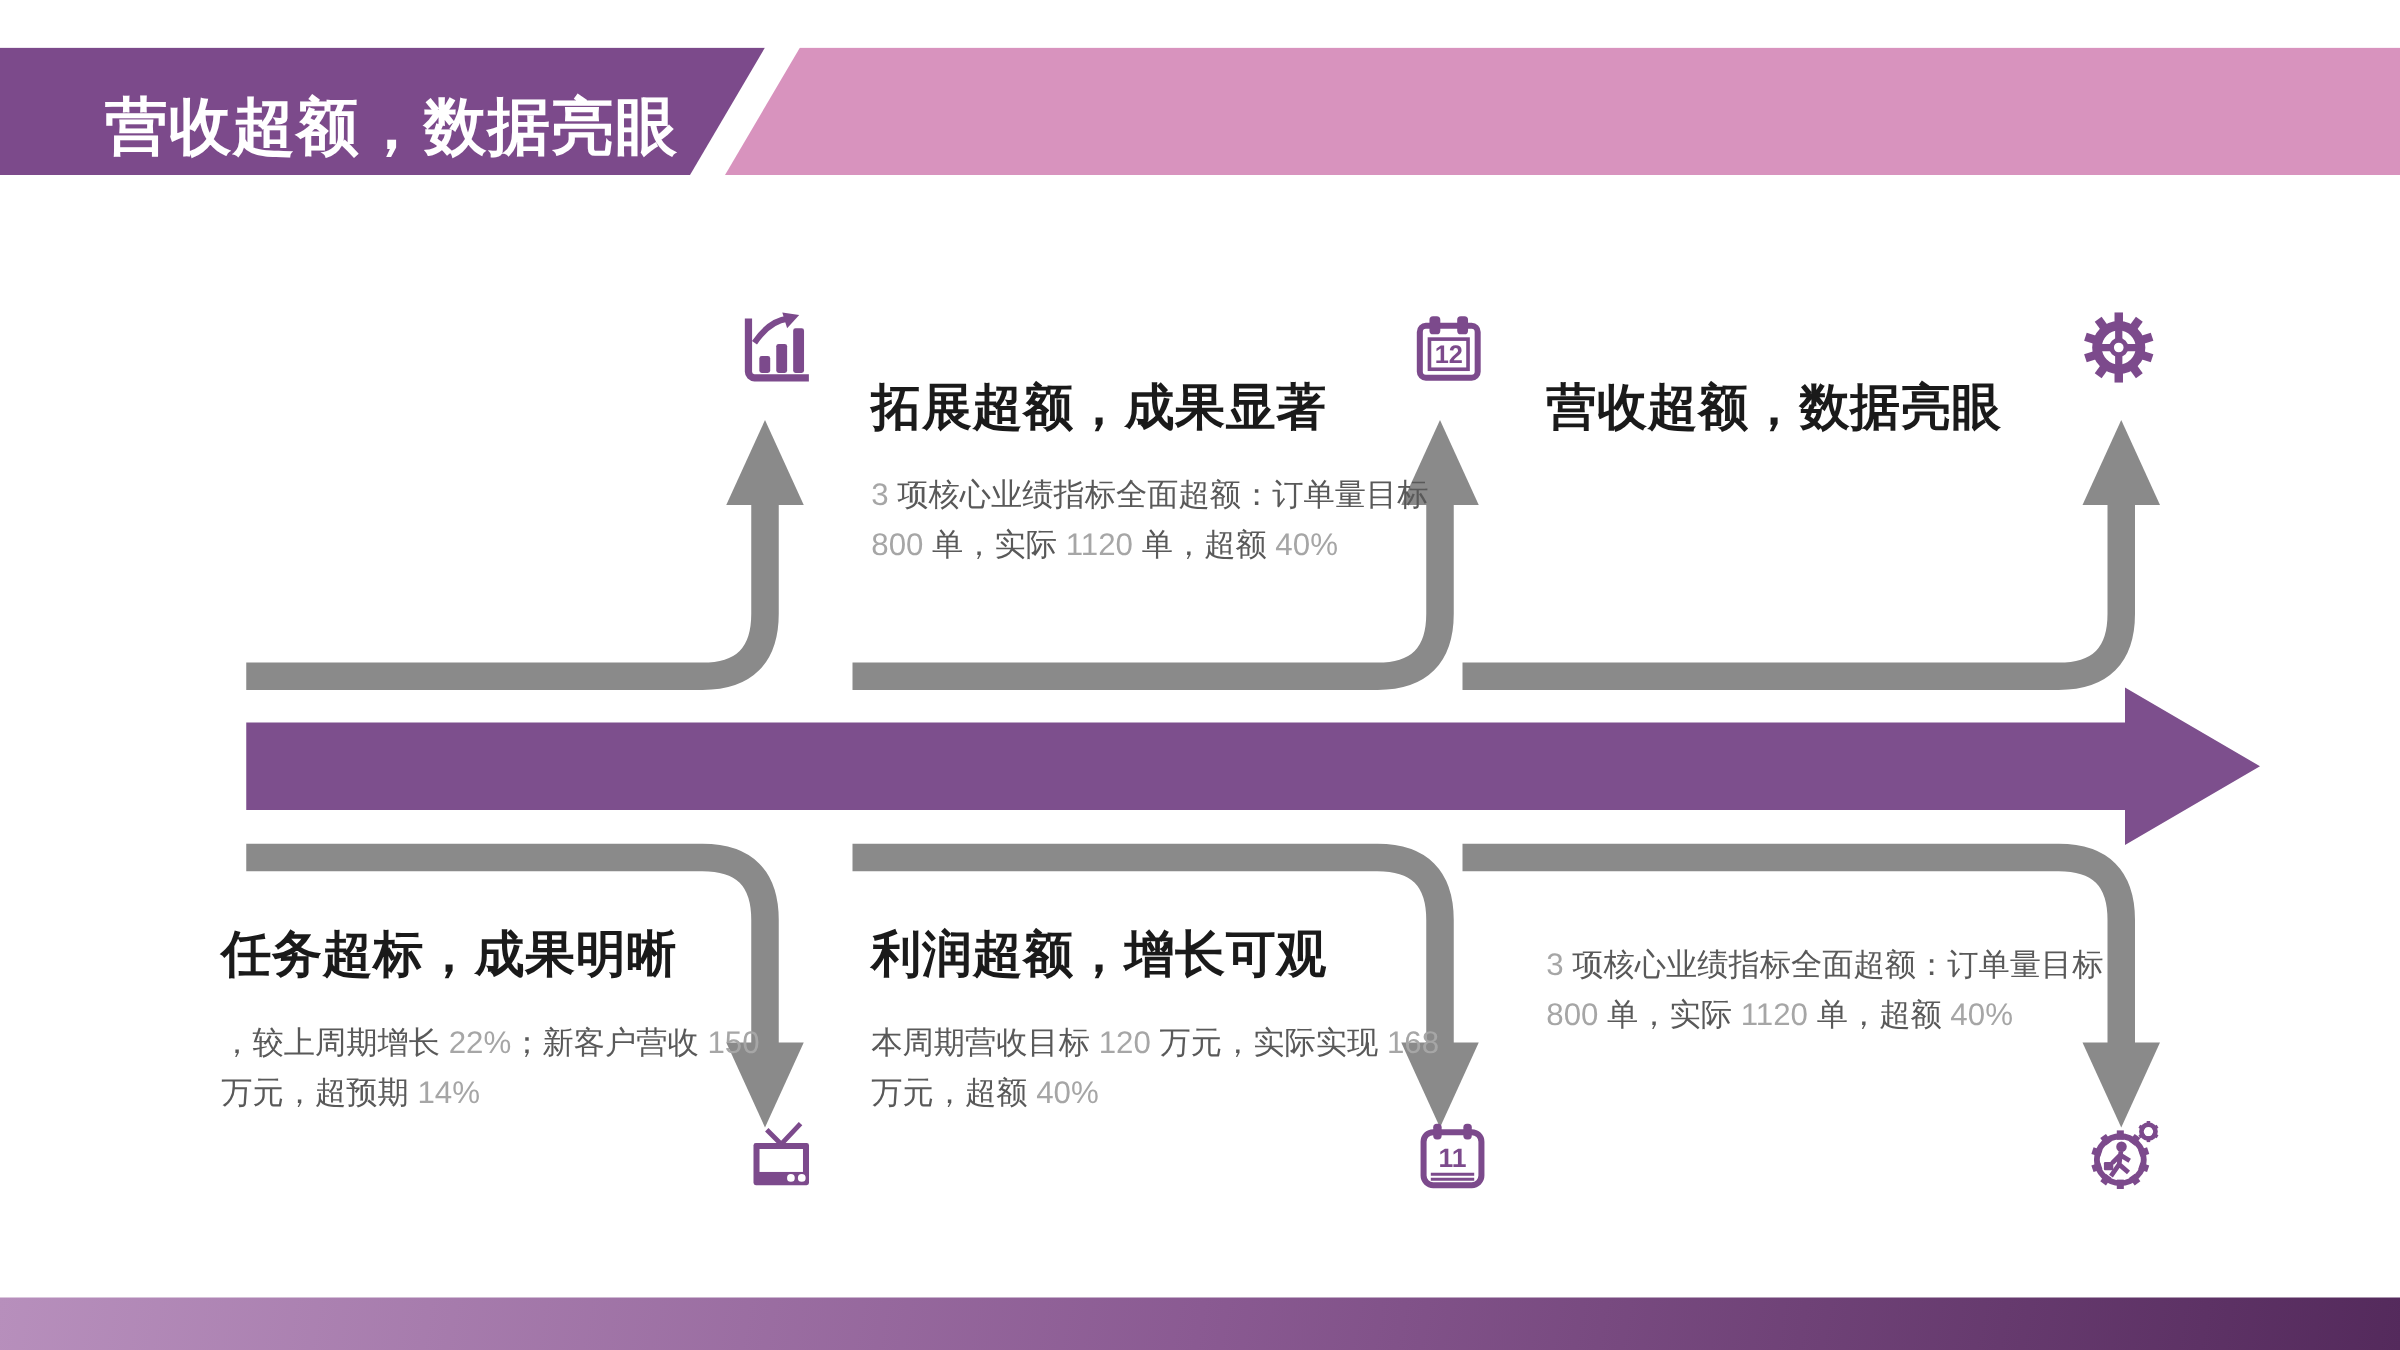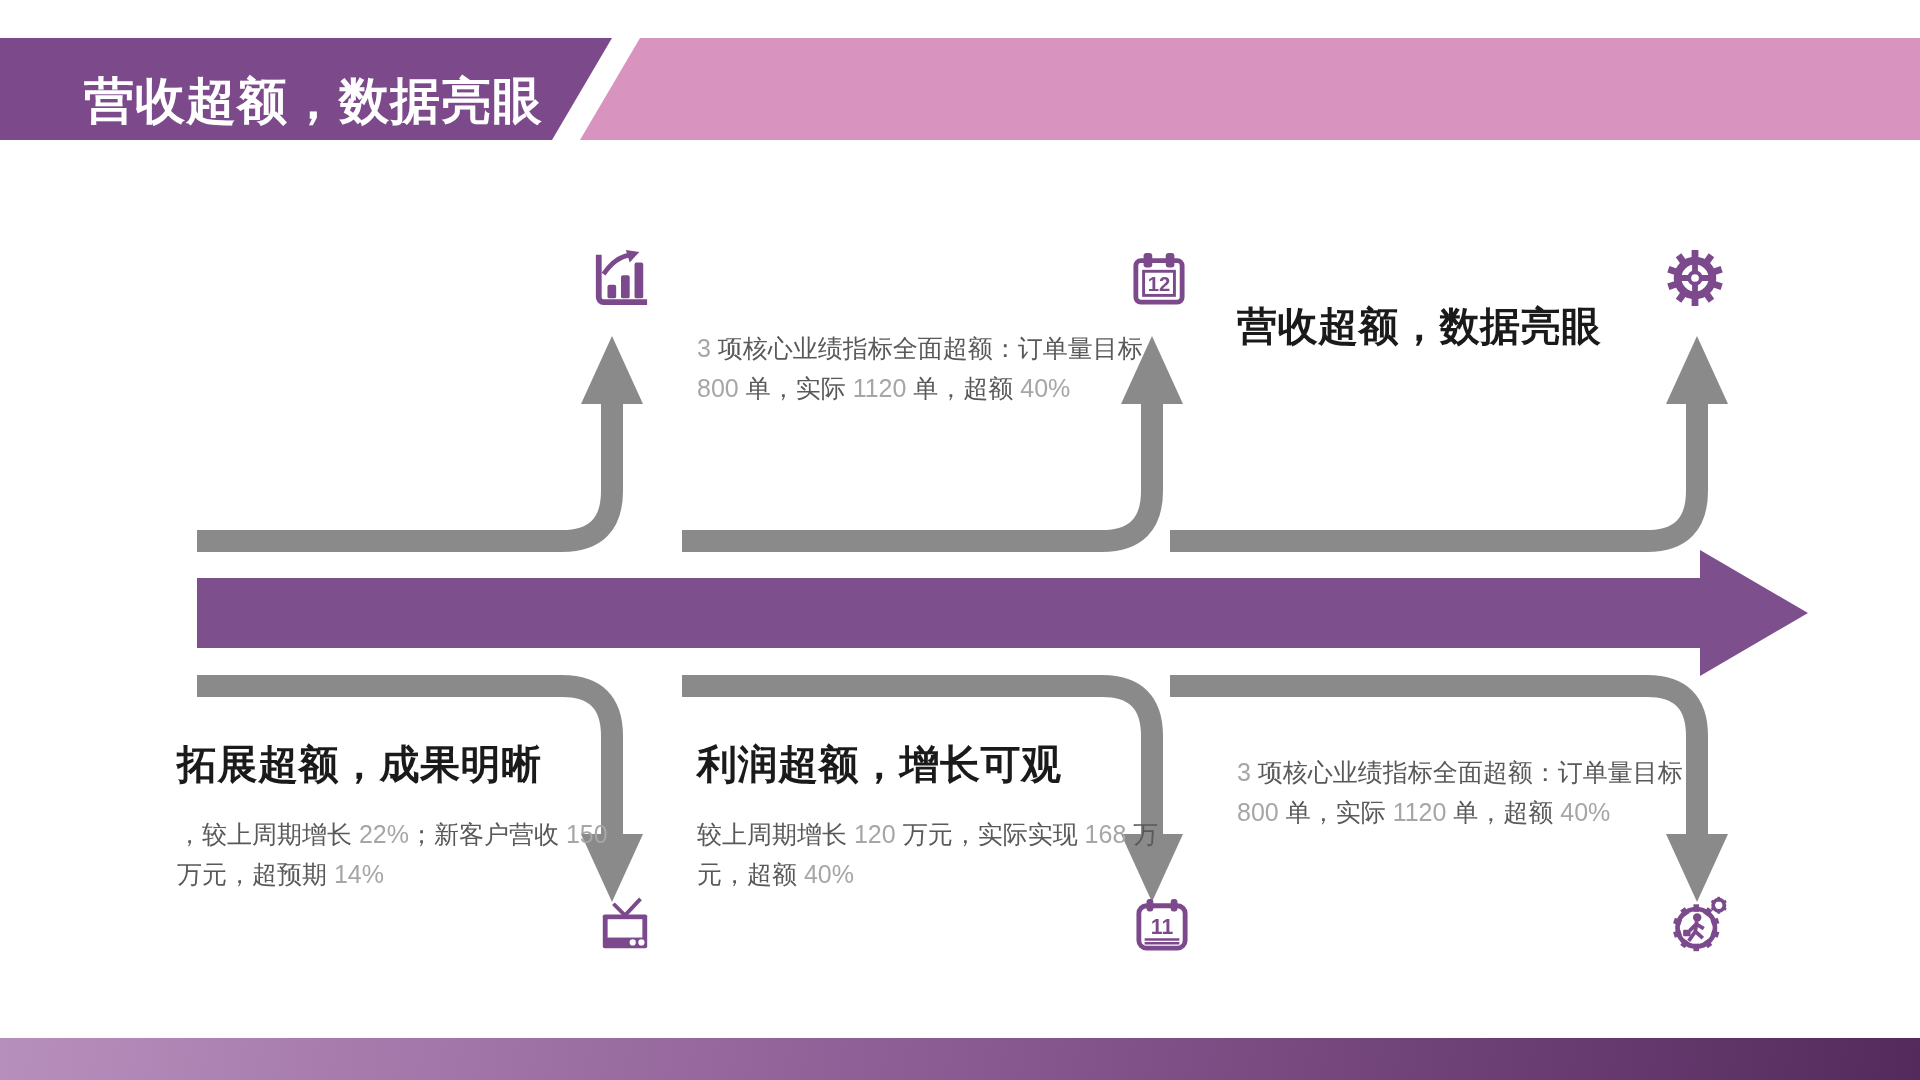--- a/index.html
+++ b/index.html
@@ -154,35 +154,36 @@
       <rect x="50.5" y="3" width="3" height="5" transform="rotate(120,52,12)"></rect>
       <rect x="50.5" y="3" width="3" height="5" transform="rotate(180,52,12)"></rect>
       <rect x="50.5" y="3" width="3" height="5" transform="rotate(240,52,12)"></rect>
       <rect x="50.5" y="3" width="3" height="5" transform="rotate(300,52,12)"></rect>
     </g>
     <circle class="ink-stroke" stroke-width="4" cx="52" cy="12" r="6"></circle>
   </svg>
 
 
   <div class="card c2">
+    <h2 class="card-title">拓展超额，成果显著</h2>
     <p class="card-desc"><span class="seg-light">3 </span><span class="seg-dark">项核心业绩指标全面超额：订单量目标 </span><span class="seg-light">800 </span><span class="seg-dark">单，实际 </span><span class="seg-light">1120 </span><span class="seg-dark">单，超额 </span><span class="seg-light">40%</span></p>
   </div>
 
   <div class="card c3">
     <h2 class="card-title">营收超额，数据亮眼</h2>
   </div>
 
   <div class="card c4">
-    <h2 class="card-title">拓展超额，成果明晰</h2>
+    <h2 class="card-title">任务超标，成果明晰</h2>
     <p class="card-desc"><span class="seg-dark">，较上周期增长 </span><span class="seg-light">22%</span><span class="seg-dark">；新客户营收 </span><span class="seg-light">150 </span><span class="seg-dark">万元，超预期 </span><span class="seg-light">14%</span></p>
   </div>
 
   <div class="card c5">
     <h2 class="card-title">利润超额，增长可观</h2>
-    <p class="card-desc"><span class="seg-dark">较上周期增长 </span><span class="seg-light">120 </span><span class="seg-dark">万元，实际实现 </span><span class="seg-light">168 </span><span class="seg-dark">万元，超额 </span><span class="seg-light">40%</span></p>
+    <p class="card-desc"><span class="seg-dark">本周期营收目标 </span><span class="seg-light">120 </span><span class="seg-dark">万元，实际实现 </span><span class="seg-light">168 </span><span class="seg-dark">万元，超额 </span><span class="seg-light">40%</span></p>
   </div>
 
   <div class="card c6">
     <p class="card-desc"><span class="seg-light">3 </span><span class="seg-dark">项核心业绩指标全面超额：订单量目标 </span><span class="seg-light">800 </span><span class="seg-dark">单，实际 </span><span class="seg-light">1120 </span><span class="seg-dark">单，超额 </span><span class="seg-light">40%</span></p>
   </div>
 
   <div class="footer-bar"></div>
 </div>
 
 </body></html>

